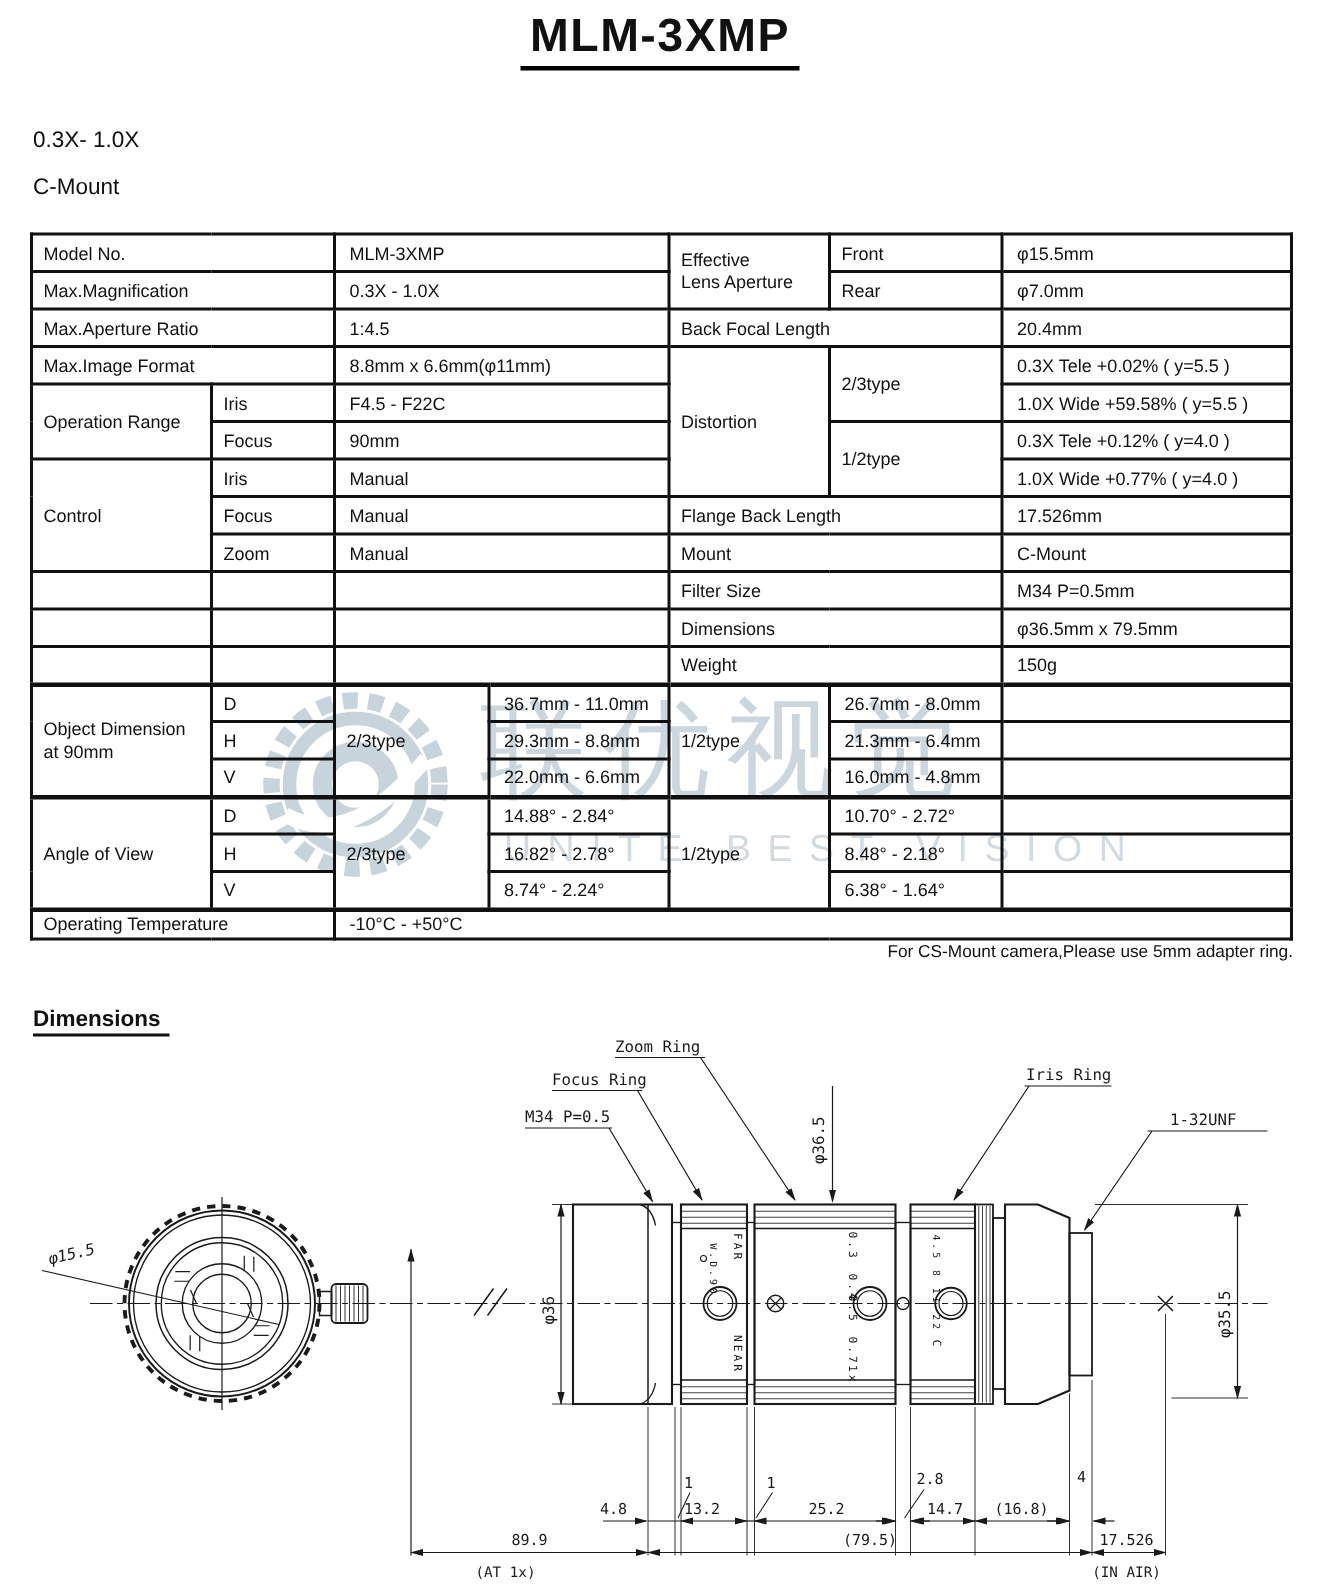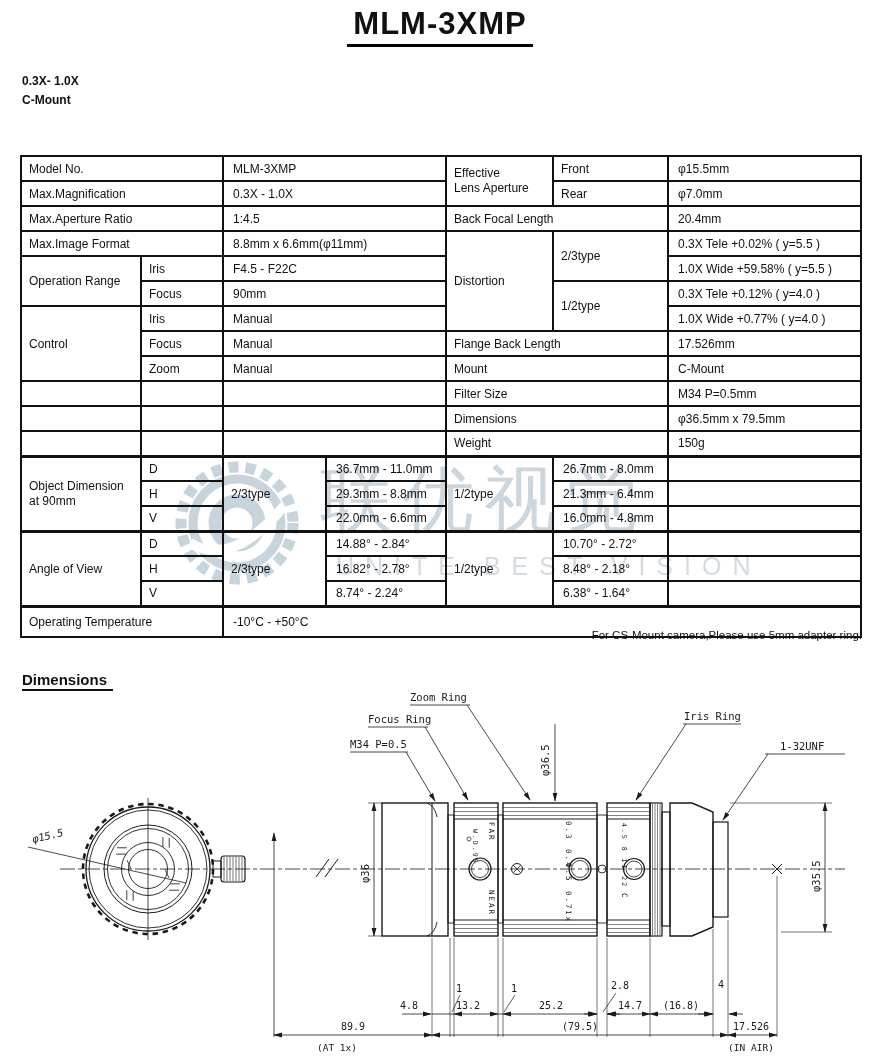--- a/index.html
+++ b/index.html
@@ -8,33 +8,33 @@
     position:relative; width:880px; height:1060px; margin:0 auto;
     background:#ffffff; color:#111; overflow:hidden;
   }
   
   #title-wrap { position:absolute; top:6px; left:0; width:100%; text-align:center; z-index:2; }
   #title {
     display:inline-block; font-size:31px; font-weight:bold; letter-spacing:1px;
     border-bottom:3px solid #000; padding:0 6px 2px 6px;
   }
   #subtitle { position:absolute; left:22px; top:72px; z-index:2; }
-  #subtitle span { display:block; font-size:12px; font-weight:bold; line-height:19px; }
+  #subtitle span { display:block; font-size:15px; font-weight:normal; line-height:19px;margin-top:12px; }
   
   #spec-table {
     position:absolute; left:20px; top:155px; width:840px; z-index:1;
     border-collapse:collapse; table-layout:fixed; background:transparent;
   }
   #spec-table td {
     border:2px solid #111; height:25px; font-size:12px;
     padding:0 2px 0 7px; white-space:nowrap; overflow:hidden; vertical-align:middle;
   }
   #spec-table td.val { padding-left:9px; }
   #spec-table tr.tsep td { border-top-width:3px; }
-  #spec-table tr.short td { height:31px; }
+  #spec-table tr.short td { height:20px; }
   td.twoline { white-space:normal; line-height:15px; }
   td.twoline span { display:block; }
   
   #note { position:absolute; top:629px; right:18px; font-size:11.5px; z-index:2;margin-left:32px; }
   
   #watermark { position:absolute; left:150px; top:440px; width:600px; height:180px; z-index:0; pointer-events:none; }
   #wm-gear { position:absolute; left:22px; top:8px; }
   #wm-cjk {
     position:absolute; left:150px; top:12px; font-size:72px; font-weight:normal;
     letter-spacing:10px; color:rgba(152,174,190,0.50); white-space:nowrap;margin-left:20px;

